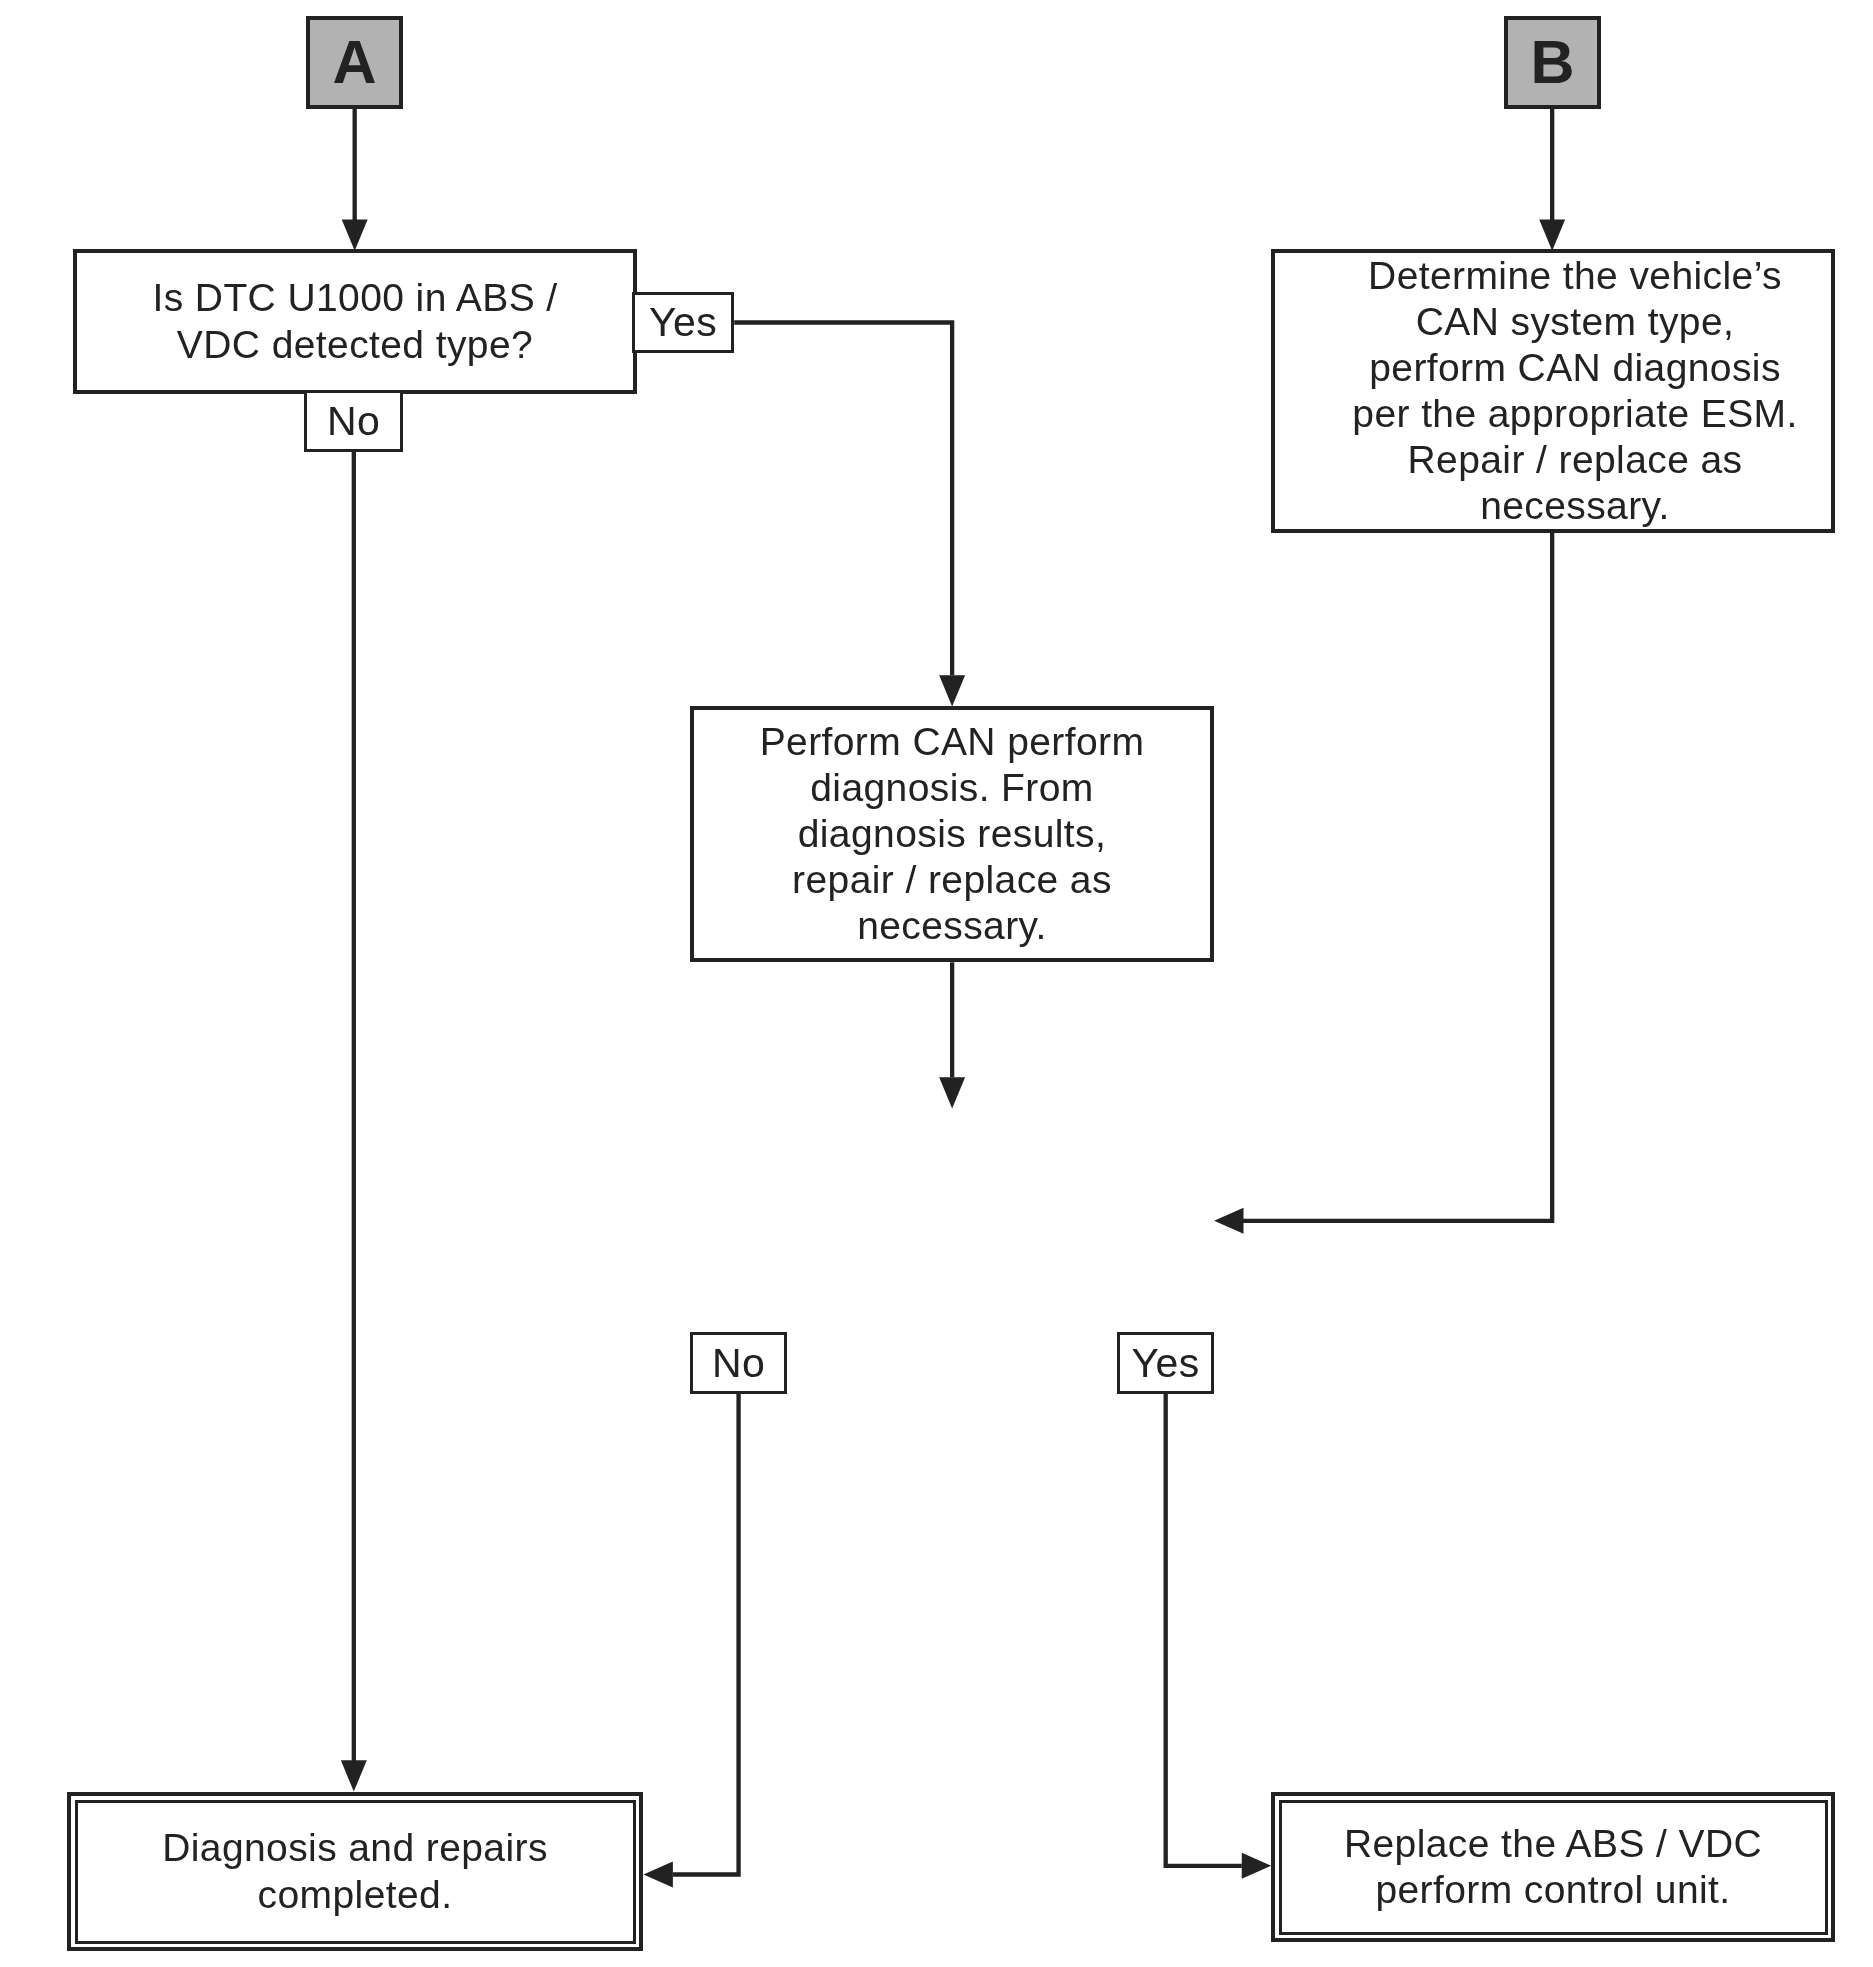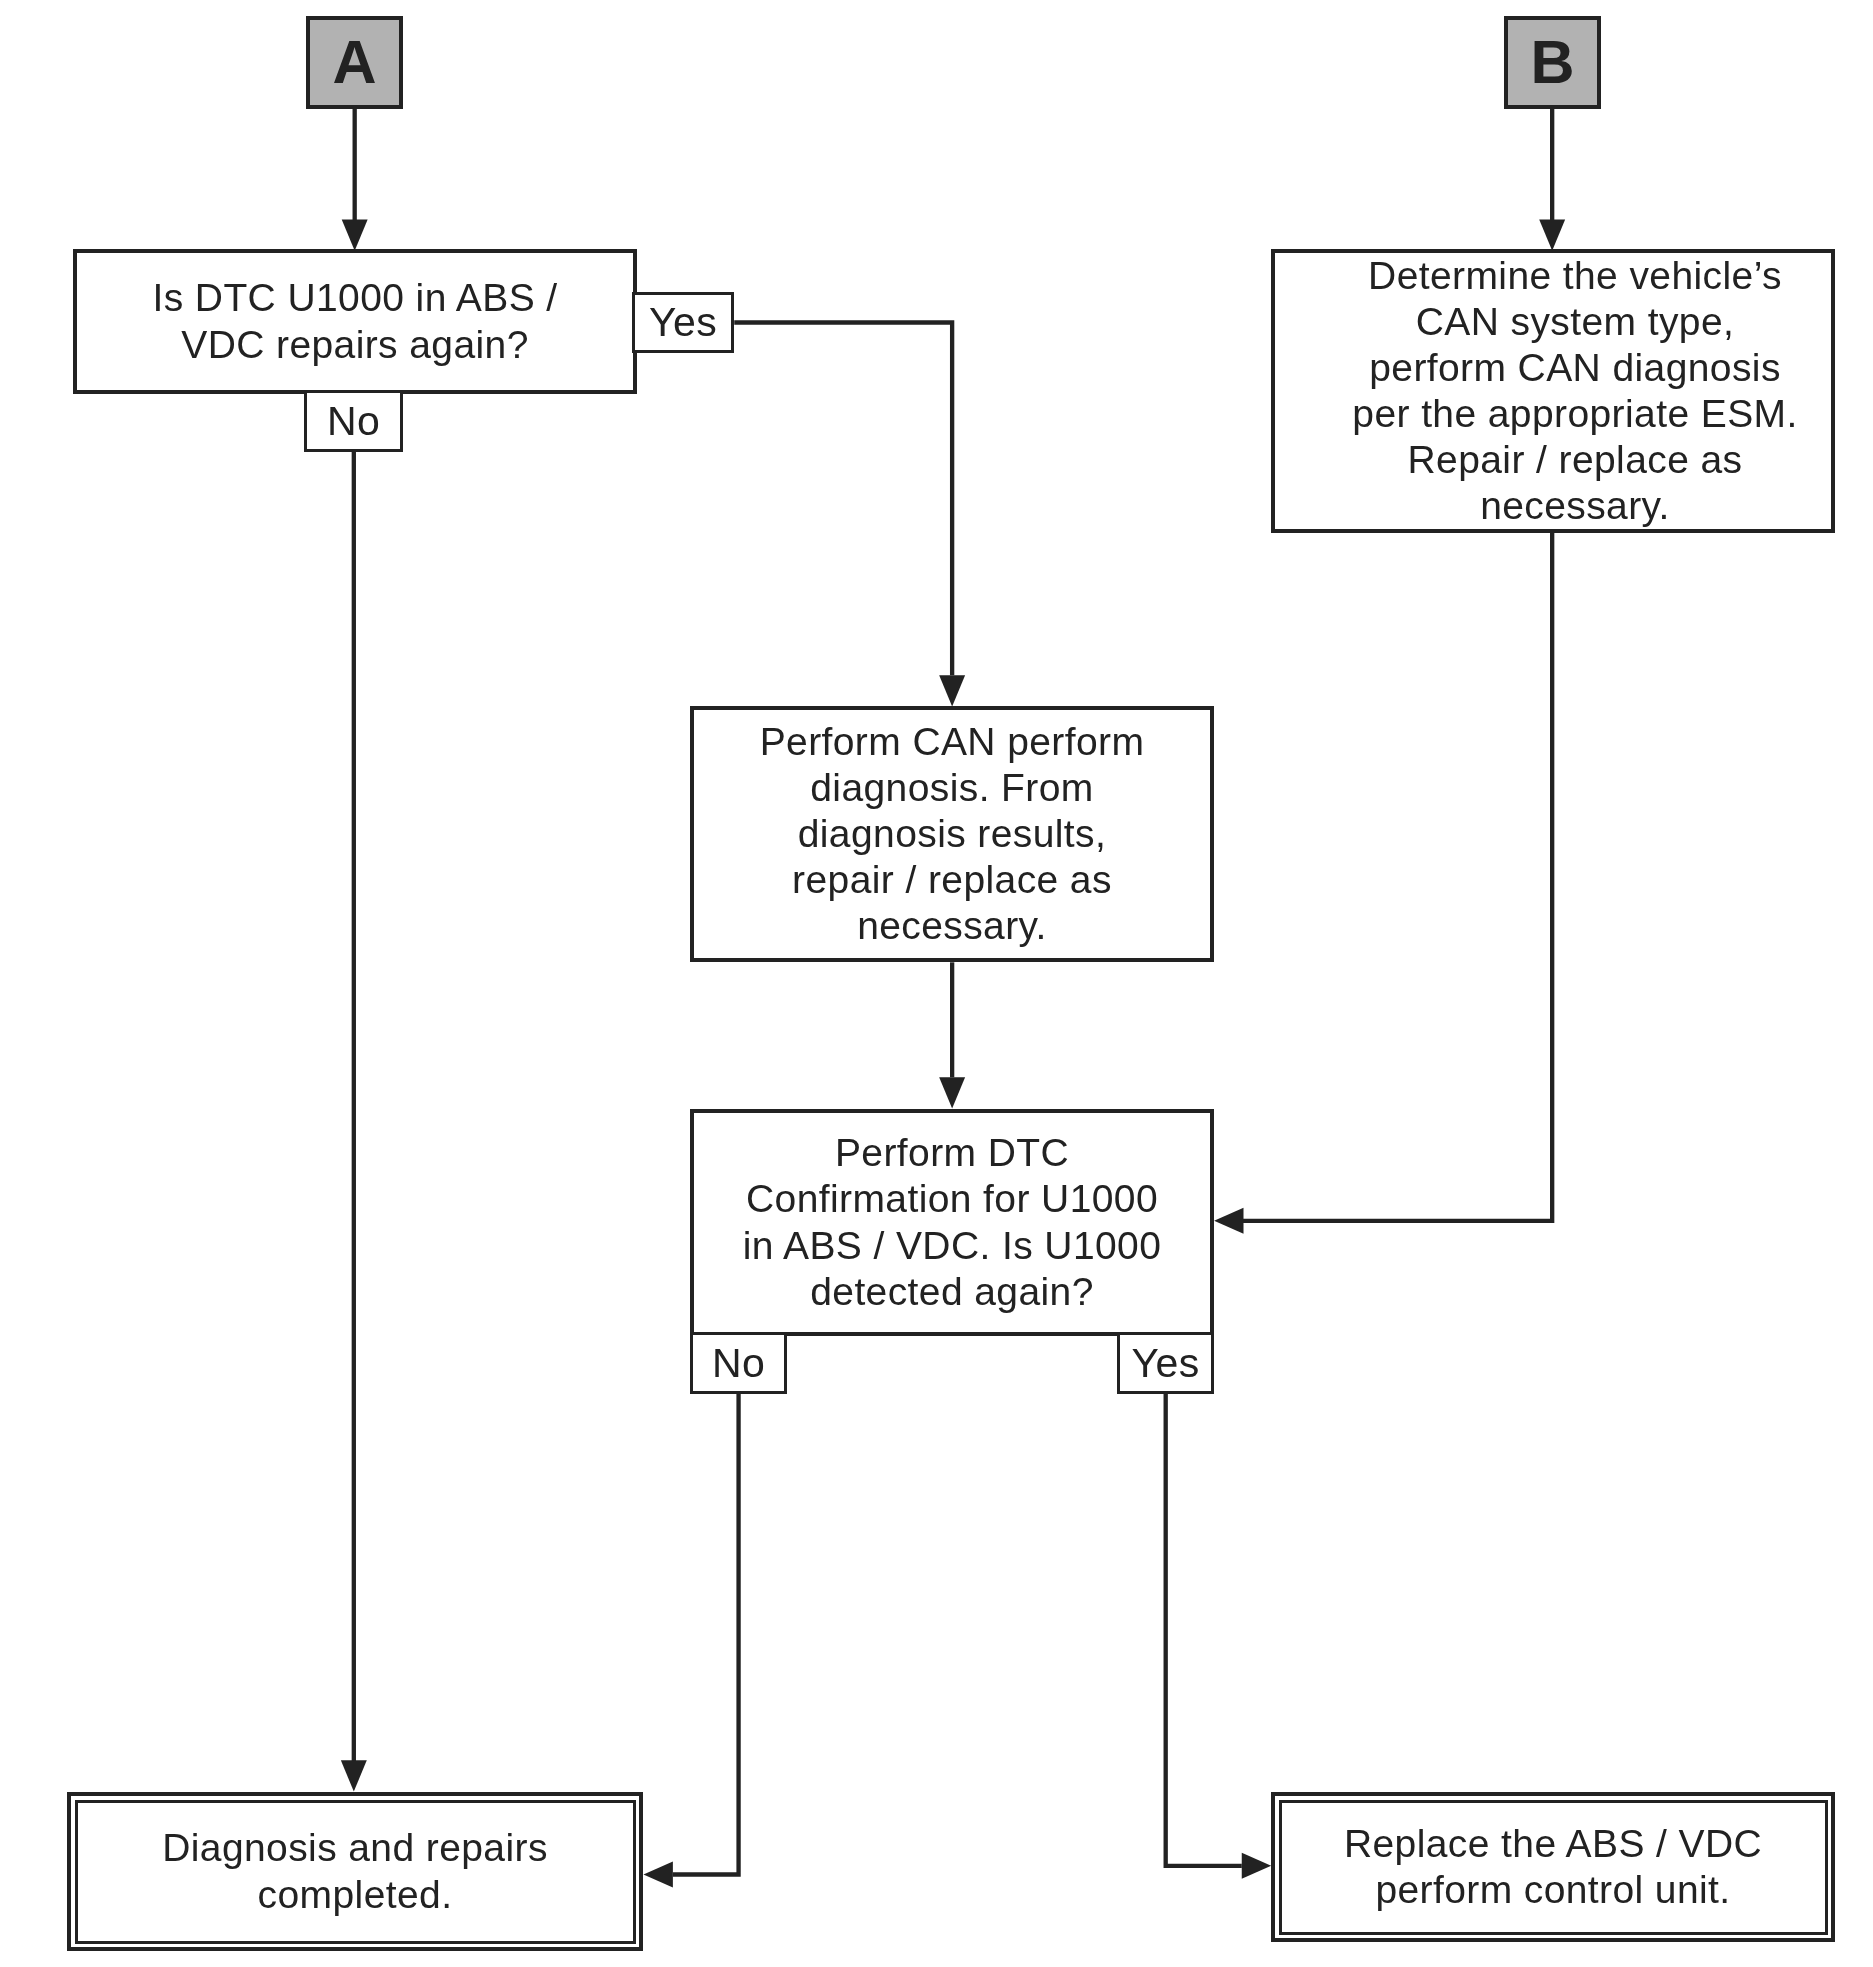--- a/index.html
+++ b/index.html
@@ -73,21 +73,21 @@
     <polyline points="1348,1610 1348,2158 1436,2158"></polyline>
     <polygon points="1436,2143 1436,2173 1470,2158"></polygon>
   </svg>
 
   <div class="connector" style="left:306px;top:15.6px;width:97px;height:93px;">A</div>
 
   <div class="connector" style="left:1504px;top:15.6px;width:97px;height:93px;">B</div>
 
   <div class="node" style="left:73px;top:249px;width:564px;height:145px;">
     <div class="txt">Is DTC U1000 in ABS /
-VDC repairs again?</div>
+VDC detected type?</div>
   </div>
   <div class="tag" style="left:632px;top:292px;width:102px;height:61px;">Yes</div>
   <div class="tag" style="left:304px;top:390px;width:99px;height:62px;">No</div>
 
   <div class="node" style="left:1271px;top:249px;width:564px;height:284px;padding-left:44px;">
     <div class="txt">Determine the vehicle’s
 CAN system type,
 perform CAN diagnosis
 per the appropriate ESM.
 Repair / replace as
@@ -95,26 +95,20 @@
   </div>
 
   <div class="node" style="left:690px;top:706px;width:524px;height:256px;">
     <div class="txt">Perform CAN perform
 diagnosis. From
 diagnosis results,
 repair / replace as
 necessary.</div>
   </div>
 
-  <div class="node" style="left:690px;top:1109px;width:524px;height:227px;">
-    <div class="txt">Perform DTC
-Confirmation for U1000
-in ABS / VDC. Is U1000
-detected again?</div>
-  </div>
   <div class="tag" style="left:690px;top:1332px;width:97px;height:62px;">No</div>
   <div class="tag" style="left:1117px;top:1332px;width:97px;height:62px;">Yes</div>
 
   <div class="node dbl" style="left:67px;top:1792px;width:576px;height:159px;">
     <div class="inner">
       <div class="txt">Diagnosis and repairs
 completed.</div>
     </div>
   </div>
 

